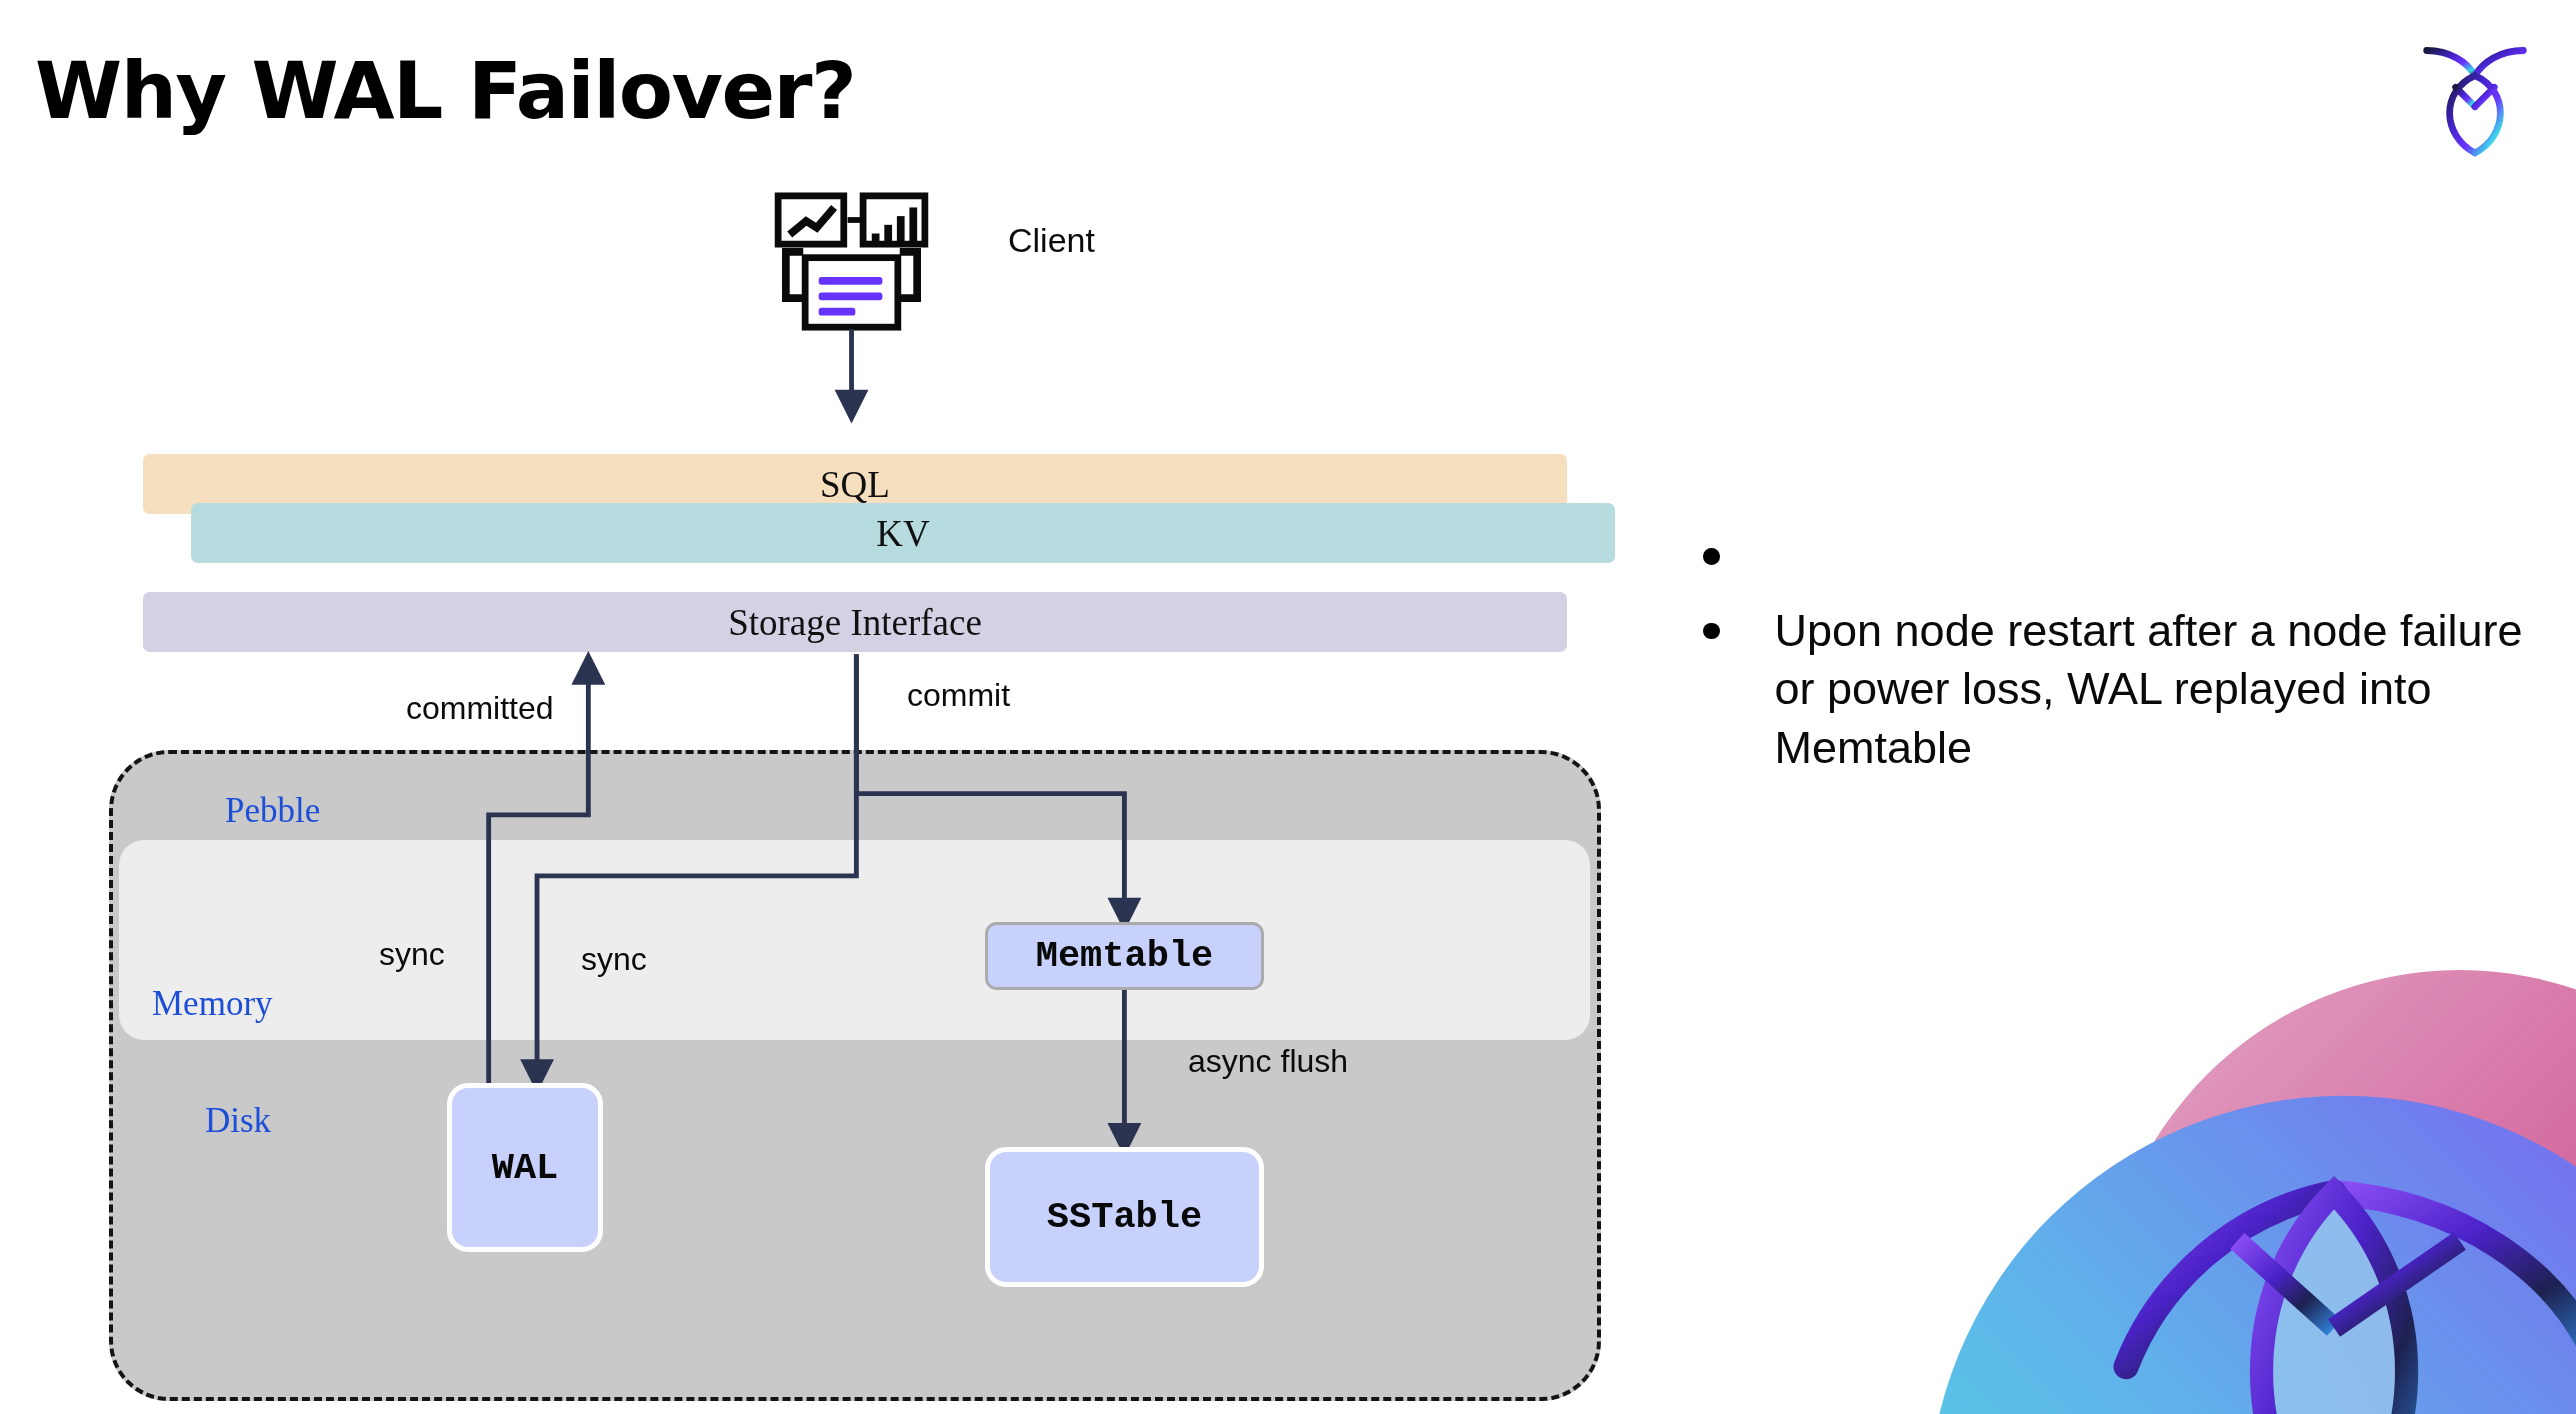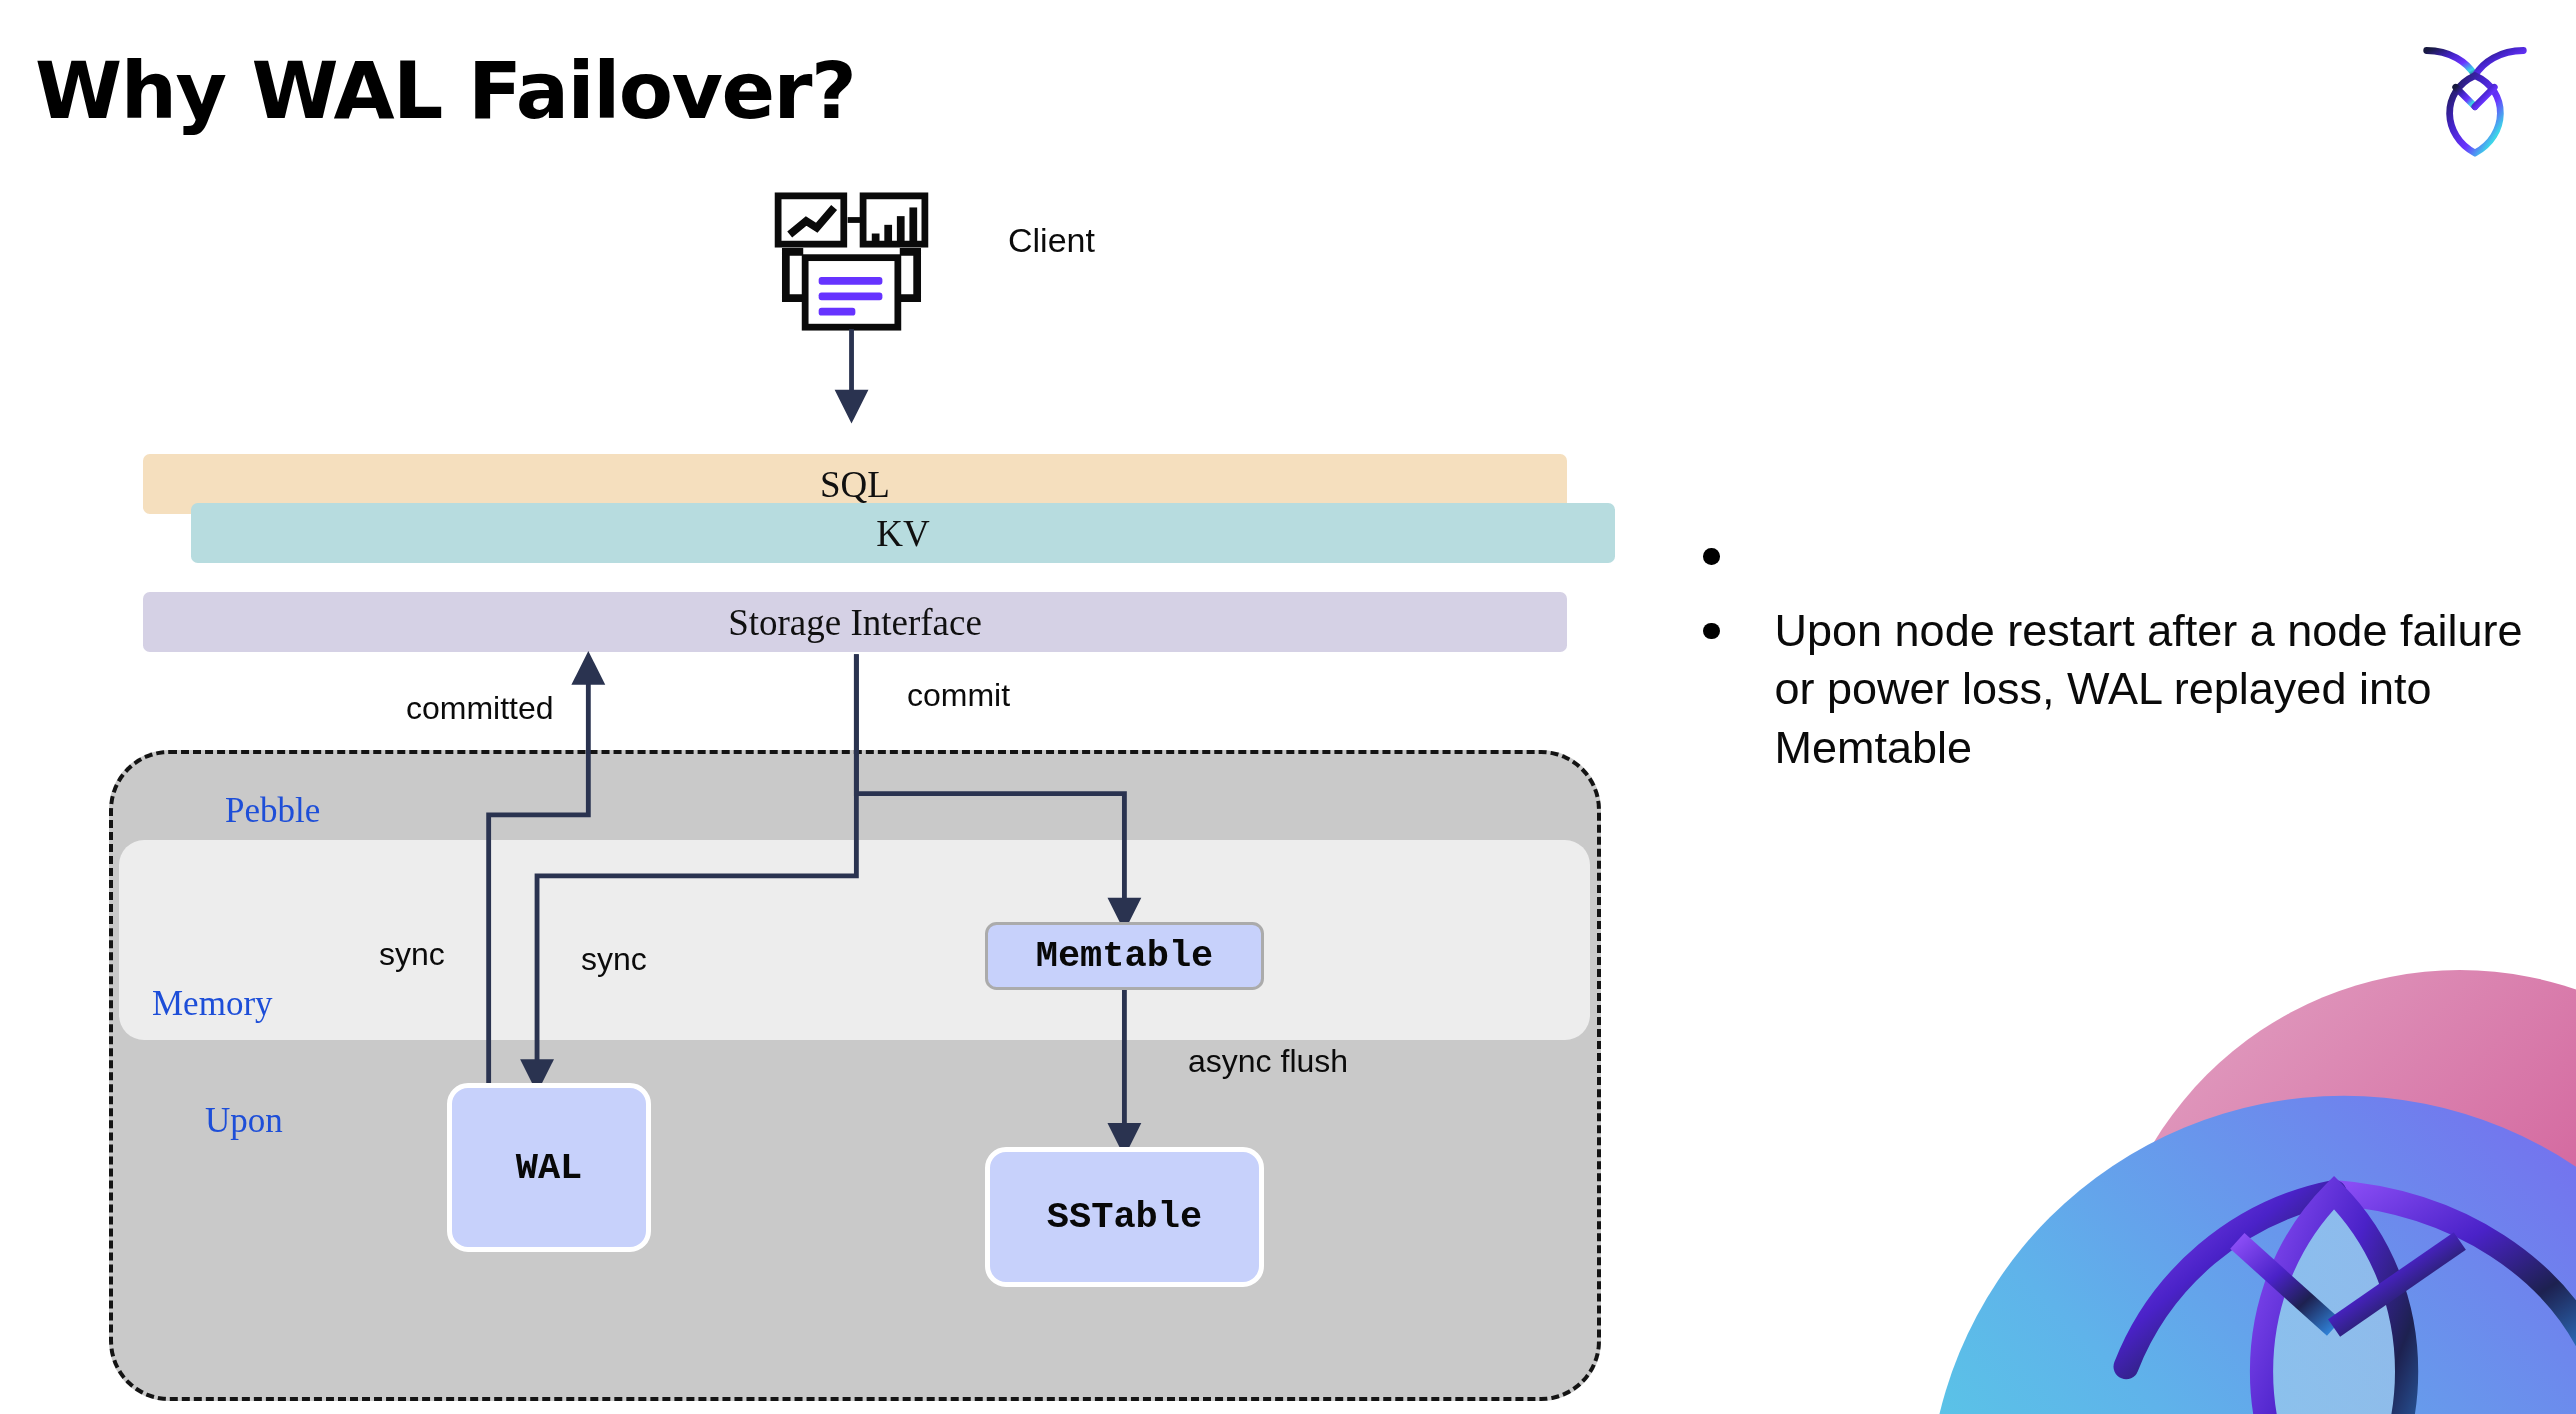--- a/index.html
+++ b/index.html
@@ -140,21 +140,21 @@
   }
   #node-memtable {
     left: 985px; top: 922px;
     width: 279px; height: 68px;
     border: 3.9px solid #ababab;
     border-radius: 11.6px;
     font-size: 37px;
   }
   #node-wal {
     left: 447px; top: 1083px;
-    width: 204px; height: 169px;
+    width: 156px; height: 169px;
     border: 5.8px solid #ffffff;
     border-radius: 21px;
     font-size: 37px;
   }
   #node-sstable {
     left: 985px; top: 1147px;
     width: 279px; height: 140px;
     border: 5.8px solid #ffffff;
     border-radius: 21px;
     font-size: 37px;
@@ -310,21 +310,21 @@
 
   <div class="layer-bar" id="layer-sql">SQL</div>
   <div class="layer-bar" id="layer-kv">KV</div>
   <div class="layer-bar" id="layer-si">Storage Interface</div>
 
   <div id="pebble-container"></div>
   <div id="memory-region"></div>
 
   <div class="region-label" id="label-pebble">Pebble</div>
   <div class="region-label" id="label-memory">Memory</div>
-  <div class="region-label" id="label-disk">Upon</div>
+  <div class="region-label" id="label-disk">Disk</div>
 
   <svg id="edges-svg" viewBox="0 0 1700 1462" aria-hidden="true">
     <defs>
       <marker id="ah" markerWidth="10" markerHeight="10" refX="5" refY="5" orient="auto" markerUnits="strokeWidth">
         <path d="M1.5,1.5 L8.5,5 L1.5,8.5 z" fill="#2a3350"></path>
       </marker>
     </defs>
     <g fill="none" stroke="#2a3350" stroke-width="5" marker-end="url(#ah)">
 
       <path d="M880 340 L 880 420"></path>

